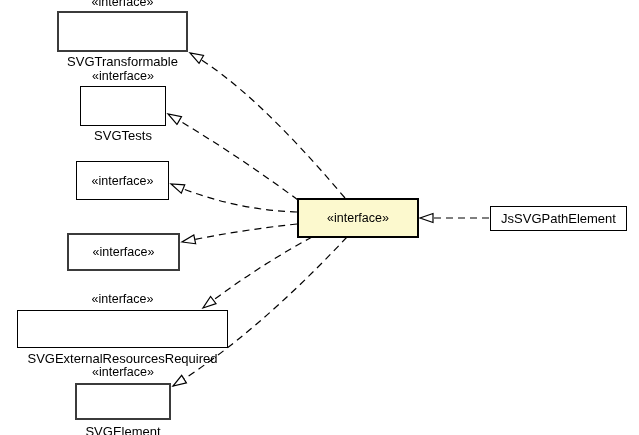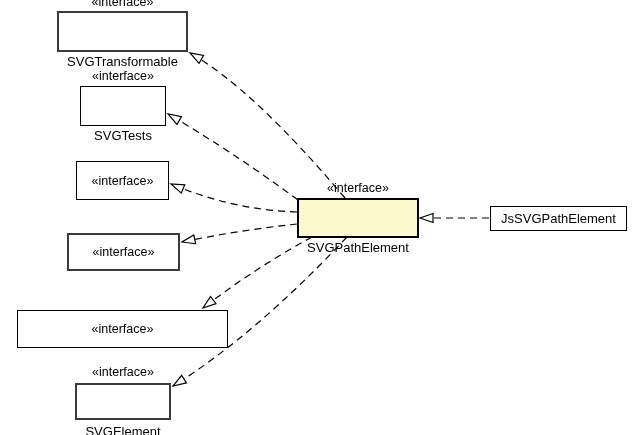--- a/index.html
+++ b/index.html
@@ -75,29 +75,29 @@
   <div class="node" style="left:76px;top:161px;width:93px;height:39px">
     <div class="stereo">«interface»</div>
   </div>
 
   <div class="node thick" style="left:67px;top:233px;width:113px;height:38px">
     <div class="stereo">«interface»</div>
   </div>
 
   <div class="node" style="left:17px;top:310px;width:211px;height:38px">
     <div class="stereo">«interface»</div>
+    <div class="cname">SVGExternalResourcesRequired</div>
   </div>
 
   <div class="node thick" style="left:75px;top:383px;width:96px;height:37px">
     <div class="stereo">«interface»</div>
     <div class="cname">SVGElement</div>
   </div>
 
   <div class="node highlight" style="left:297px;top:198px;width:122px;height:40px">
     <div class="stereo">«interface»</div>
-    <div class="cname">SVGPathElement</div>
   </div>
 
   <div class="node single" style="left:490px;top:206px;width:137px;height:25px">
     <div class="cname">JsSVGPathElement</div>
   </div>
 
 </div>
 
 </body></html>

